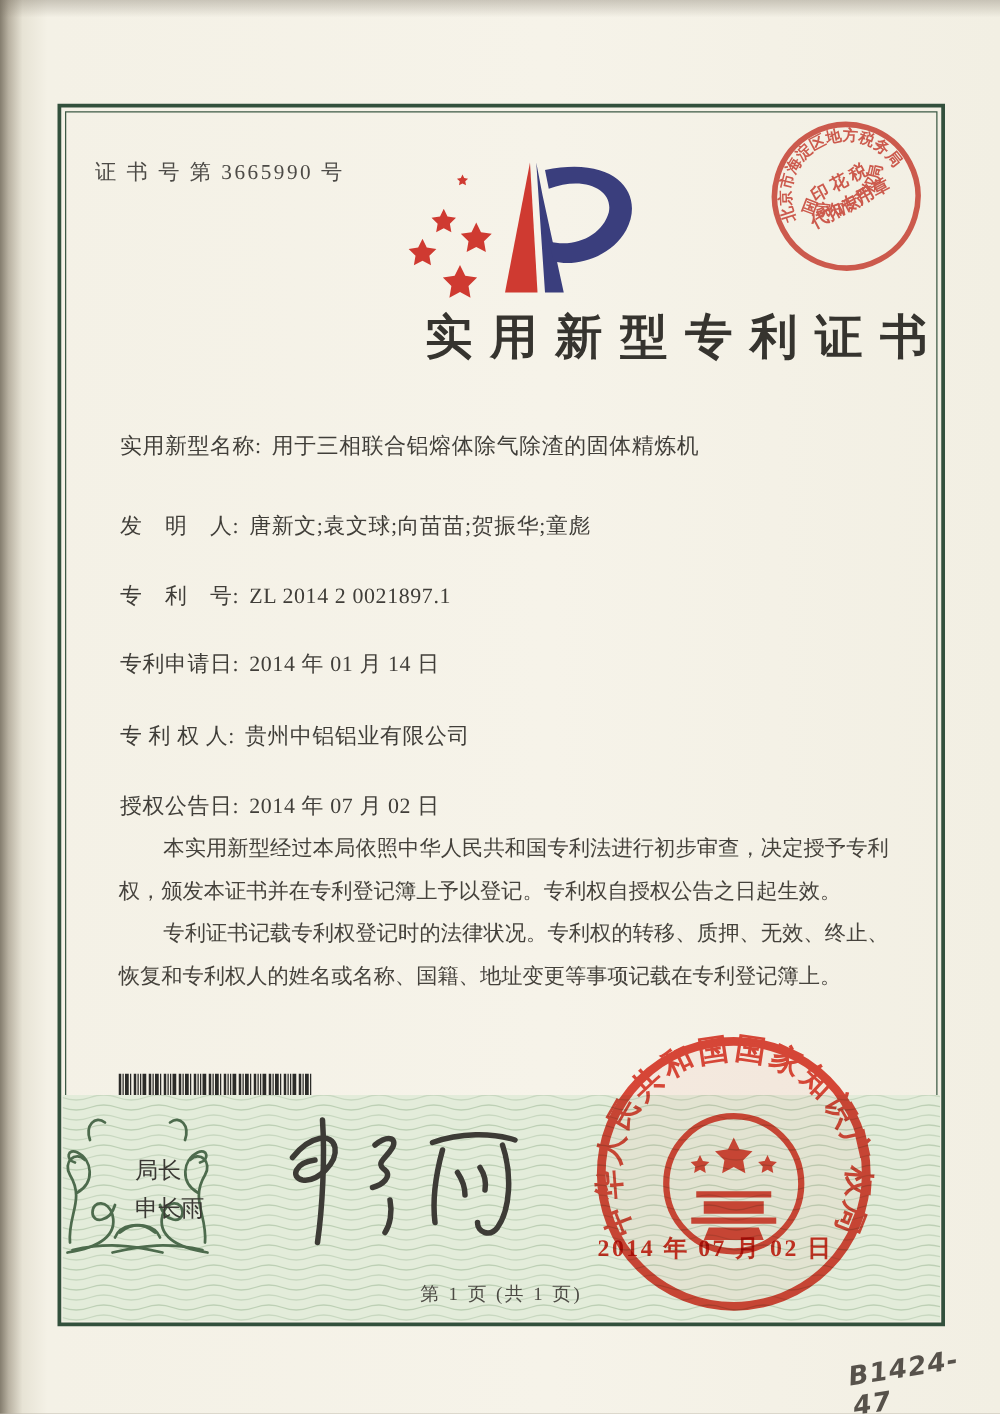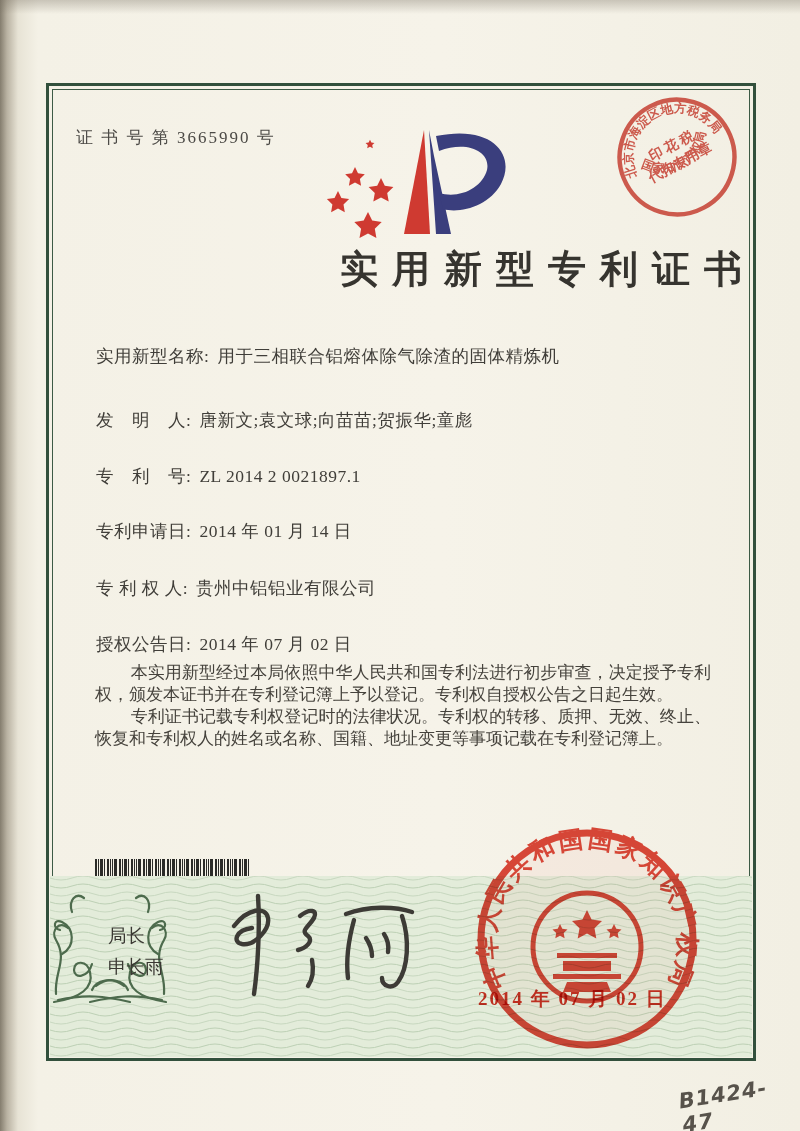--- a/index.html
+++ b/index.html
@@ -9,21 +9,21 @@
       linear-gradient(90deg, #847d6e 0, #b9b2a2 7px, #e7e3d5 18px, #f4f1e6 38px, #f6f3e9 55%, #f2efe3 100%);
     font-family:"Liberation Serif","DejaVu Serif",serif;color:#433f3a;}
   .frame{position:absolute;left:46px;top:83px;width:710px;height:978px;
     border:3px solid #32503c;box-sizing:border-box;}
   .frame-inner{position:absolute;inset:3px;border:1px solid #3c5a45;}
   .certno{position:absolute;left:76px;top:126px;font-size:17px;letter-spacing:2px;color:#4c4a46;}
   .title{position:absolute;left:46px;top:244px;width:710px;text-align:right;
     font-size:38px;font-weight:bold;letter-spacing:14px;color:#36342f;}
   .field{position:absolute;left:96px;right:88px;font-size:17.5px;color:#403e39;letter-spacing:.5px;white-space:nowrap;}
   .field .lab{margin-right:8px;}
-  .paras{position:absolute;left:95px;right:89px;top:662px;font-size:17px;line-height:22px;
+  .paras{position:absolute;left:95px;right:89px;top:662px;font-size:17px;line-height:34px;
     text-align:justify;color:#45423c;}
   .paras p{margin:0;text-indent:2.1em;}
   .barcode{position:absolute;left:95px;top:859px;height:20px;display:flex;align-items:stretch;}
   .barcode i{display:block;background:#2b2b28;}
   .band{position:absolute;left:50px;top:876px;width:702px;height:181px;background:#e3ecda;overflow:hidden;}
   .band svg{position:absolute;left:0;top:0;}
   .flourish{position:absolute;bottom:0;width:120px;height:130px;}
   .flourish.left{left:0;}
   .flourish.right{right:0;transform:scaleX(-1);}
   .director{position:absolute;left:108px;top:920px;font-size:18.5px;color:#3a3833;line-height:31px;
@@ -248,16 +248,17 @@
       <path d="M0,0 l2.3,4.7 5.2,.8 -3.8,3.6 .9,5.2 -4.6-2.5 -4.7,2.5 .9-5.2 -3.7-3.6 5.2-.8z" transform="translate(92,104)"></path>
       <path d="M0,0 l2.3,4.7 5.2,.8 -3.8,3.6 .9,5.2 -4.6-2.5 -4.7,2.5 .9-5.2 -3.7-3.6 5.2-.8z" transform="translate(146,104)"></path>
       <rect x="89" y="133" width="60" height="5"></rect>
       <rect x="95" y="141" width="48" height="10"></rect>
       <rect x="85" y="154" width="68" height="5"></rect>
       <path d="M99,162 h40 l4,10 h-48 z"></path>
     </g>
   </svg>
   <div class="sealdate">2014 年 07 月 02 日</div>
 
+  <div class="pagefoot">第 1 页 (共 1 页)</div>
 
   <div class="marginnote">B1424-47</div>
 
 </div>
 
 </body></html>

